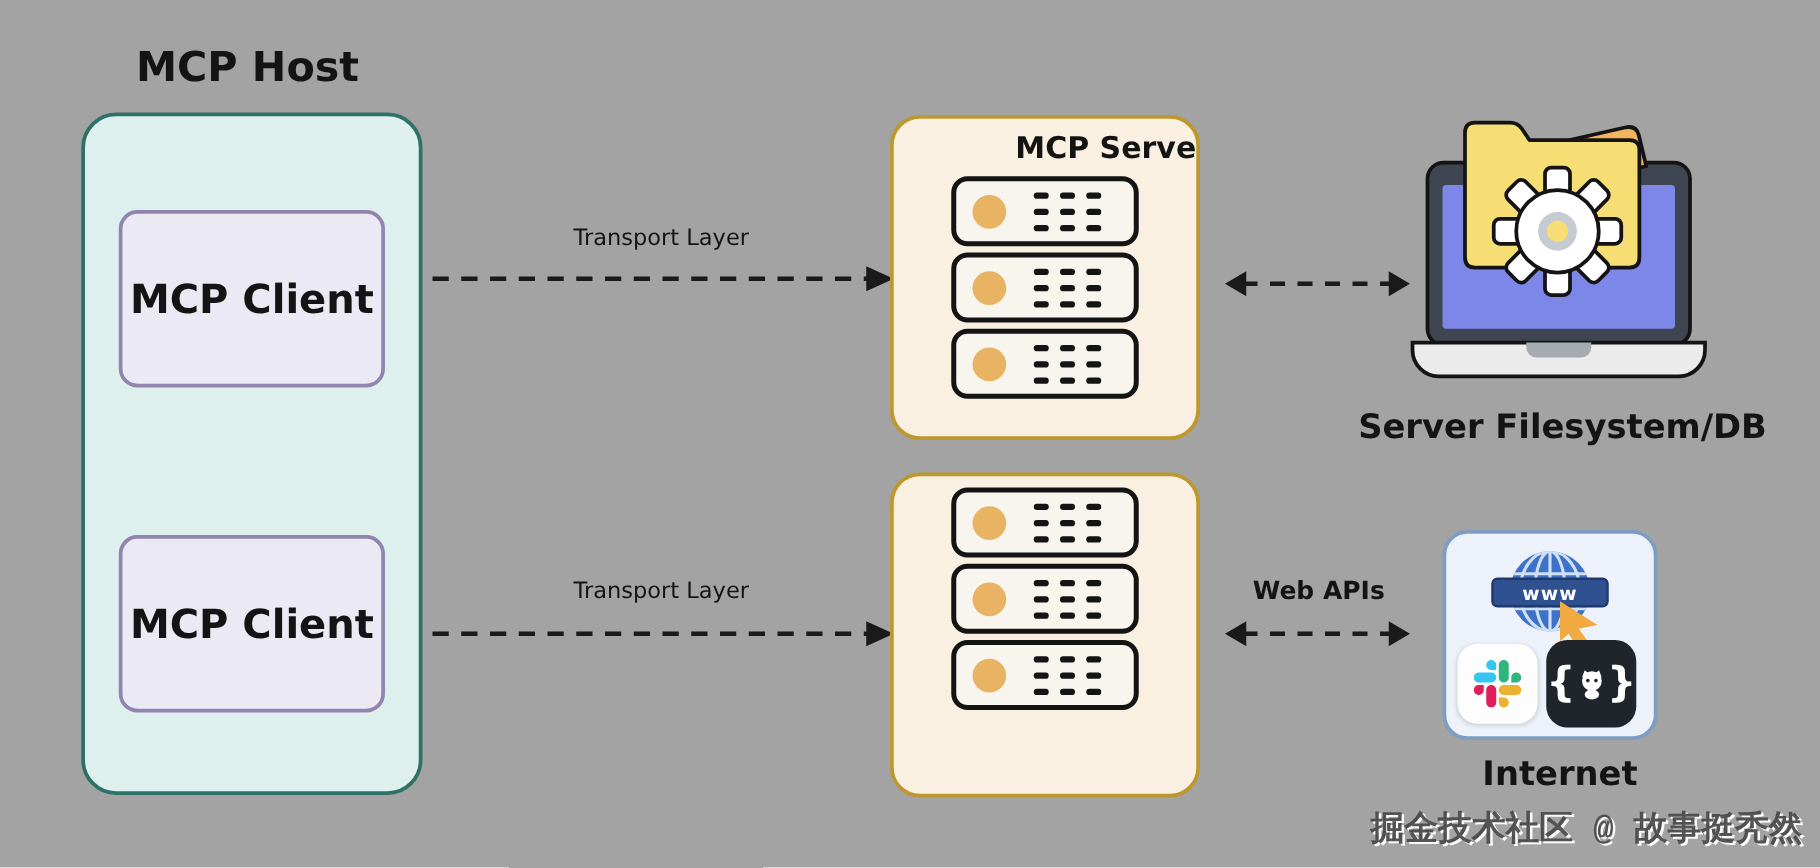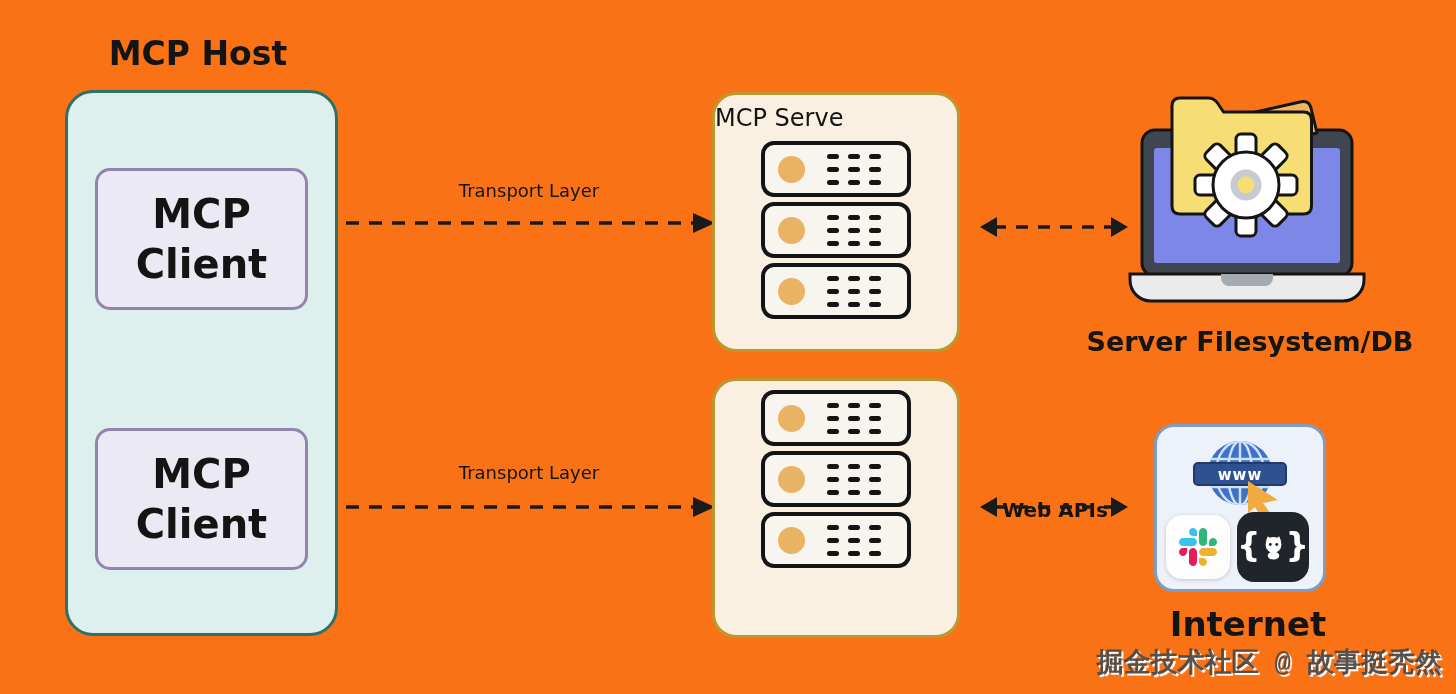--- a/index.html
+++ b/index.html
@@ -1,61 +1,61 @@
 <!DOCTYPE html>
 <html><head>
 <meta charset="utf-8">
 <style>
   * { margin:0; padding:0; box-sizing:border-box; }
   html,body { background:#fff; }
   #stage {
     position:relative; width:1456px; height:694px;
-    background:#f97316; overflow:hidden;
+    background:#a3a3a3; overflow:hidden;
     font-family:"DejaVu Sans", sans-serif;
     color:#141414;
   }
   .abs { position:absolute; }
 
   
   .host-title {
     left:78px; top:34px; width:240px; text-align:center;
     font-size:33px; font-weight:bold;
   }
   .host-box {
     left:65px; top:90px; width:273px; height:546px;
     background:#def0ee; border:3px solid #2e7166; border-radius:28px;
   }
   .client-box {
     left:95px; width:213px; height:142px;
     background:#ebe9f3; border:3px solid #9184ad; border-radius:15px;
     display:flex; align-items:center; justify-content:center; text-align:center;
-    font-size:40px; font-weight:bold; line-height:1.26;
+    font-size:32px; font-weight:bold; line-height:1.26;
   }
   .client-1 { top:168px; }
   .client-2 { top:428px; }
 
   
   .conn-label {
     width:370px; text-align:center; font-size:18px; font-weight:normal;
   }
   .transport-1 { left:344px; top:180px; }
   .transport-2 { left:344px; top:462px; }
   .webapis-label { left:980px; top:460px; width:150px; text-align:center;
-    font-size:20px; font-weight:bold;margin-top:38px; }
+    font-size:20px; font-weight:bold; }
   svg.arrow { overflow:visible; }
 
   
   .server-box {
     left:712px; width:248px; height:260px;
     background:#faf0e1; border:3px solid #bd982f; border-radius:24px;
   }
   .server-1 { top:92px; }
   .server-2 { top:378px; }
   .server-title {
-    margin-top:9px; text-align:left; font-size:24px; font-weight:normal;
+    margin-top:9px; text-align:right; font-size:24px; font-weight:bold;
   }
   .rack { width:150px; margin:9px auto 0 auto; }
   .server-unit {
     height:56px; border:4px solid #141414; border-radius:13px;
     background:#f7f5ee; margin-bottom:5px;
     display:flex; align-items:center; padding-left:13px;
   }
   .led {
     width:27px; height:27px; border-radius:50%; background:#e8b362; flex:none;
   }
@@ -86,21 +86,21 @@
   }
   .github-tile {
     position:absolute; left:80px; top:85px; width:72px; height:70px;
     background:#20242b; border-radius:17px;
     display:flex; align-items:center; justify-content:center; gap:1px;
     color:#fff;
   }
   .github-tile .brace { font-size:33px; font-weight:bold; line-height:1; padding-bottom:4px; }
   .internet-label {
     left:1160px; top:604px; width:176px; text-align:center;
-    font-size:34px; font-weight:bold;
+    font-size:27px; font-weight:bold;
   }
 
   
   .watermark {
     right:14px; top:644px;
     font-size:27px; font-weight:bold;
     color:rgba(72,72,72,0.92);
     text-shadow:2px 2px 0 rgba(255,255,255,0.95);
     white-space:nowrap;
     font-family:Liberation Mono, monospace;

